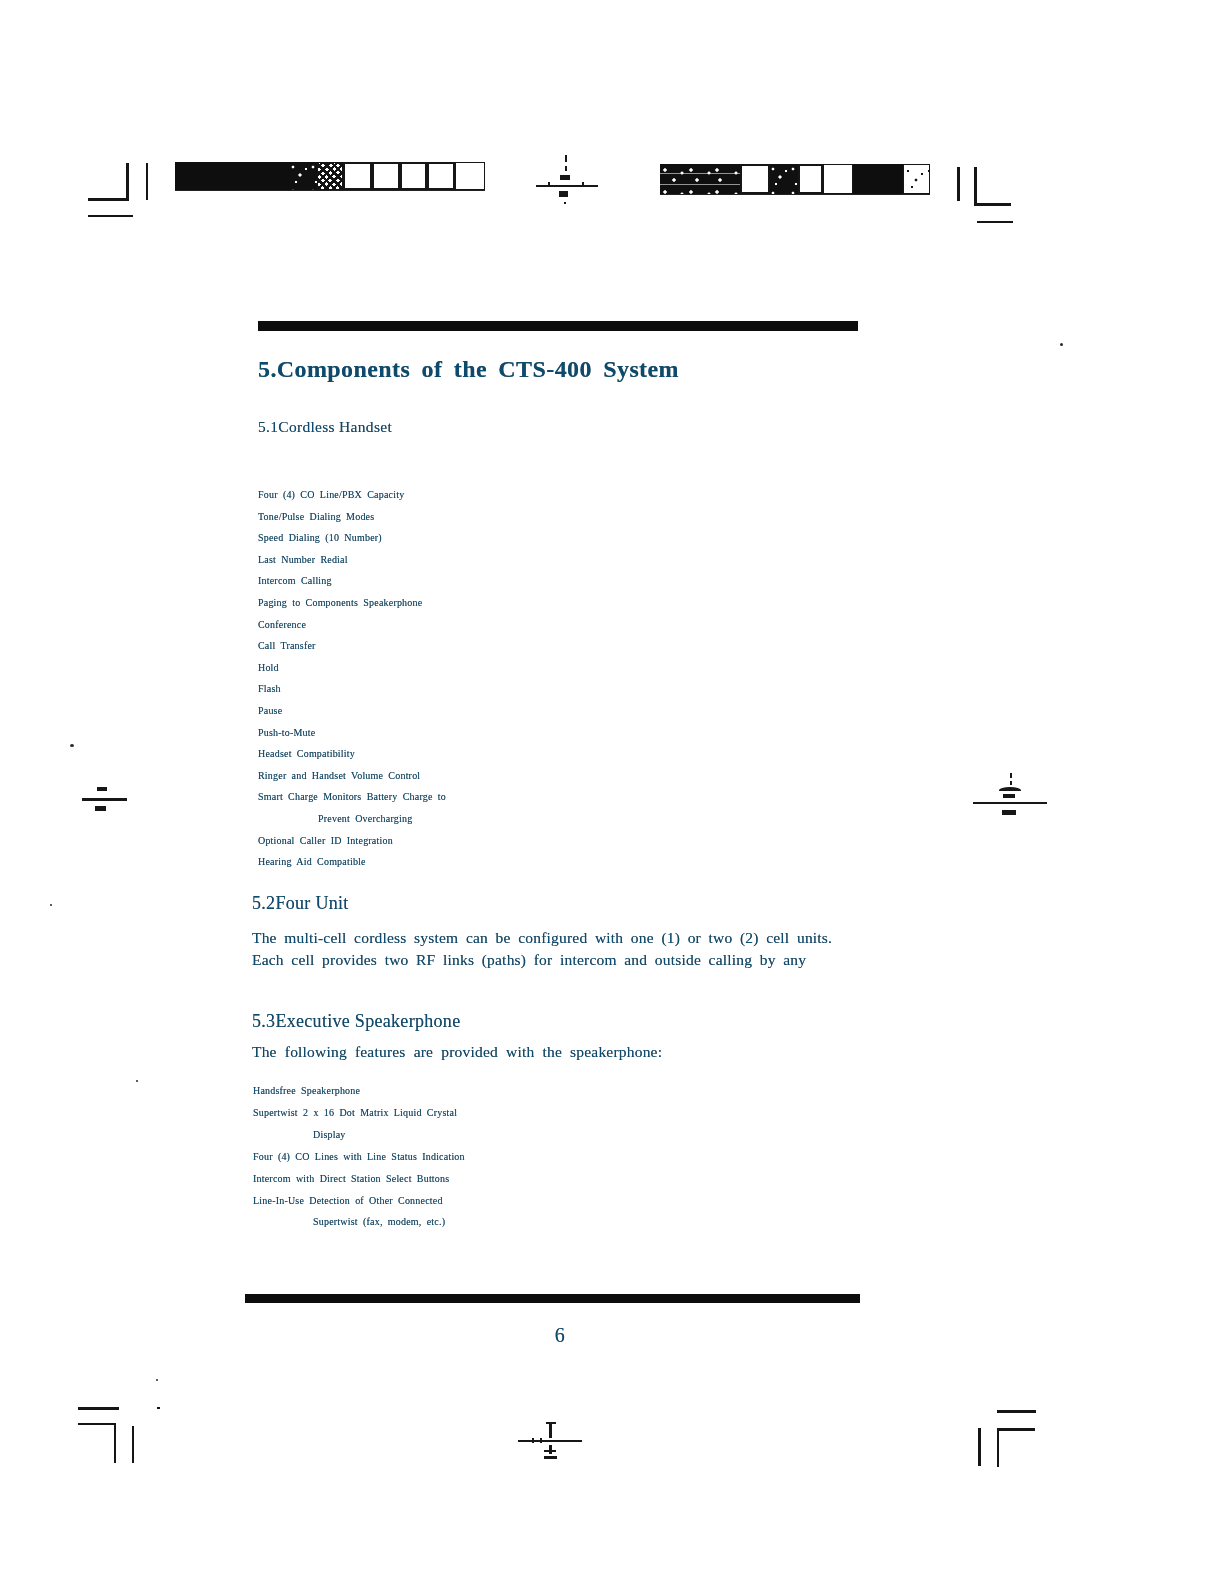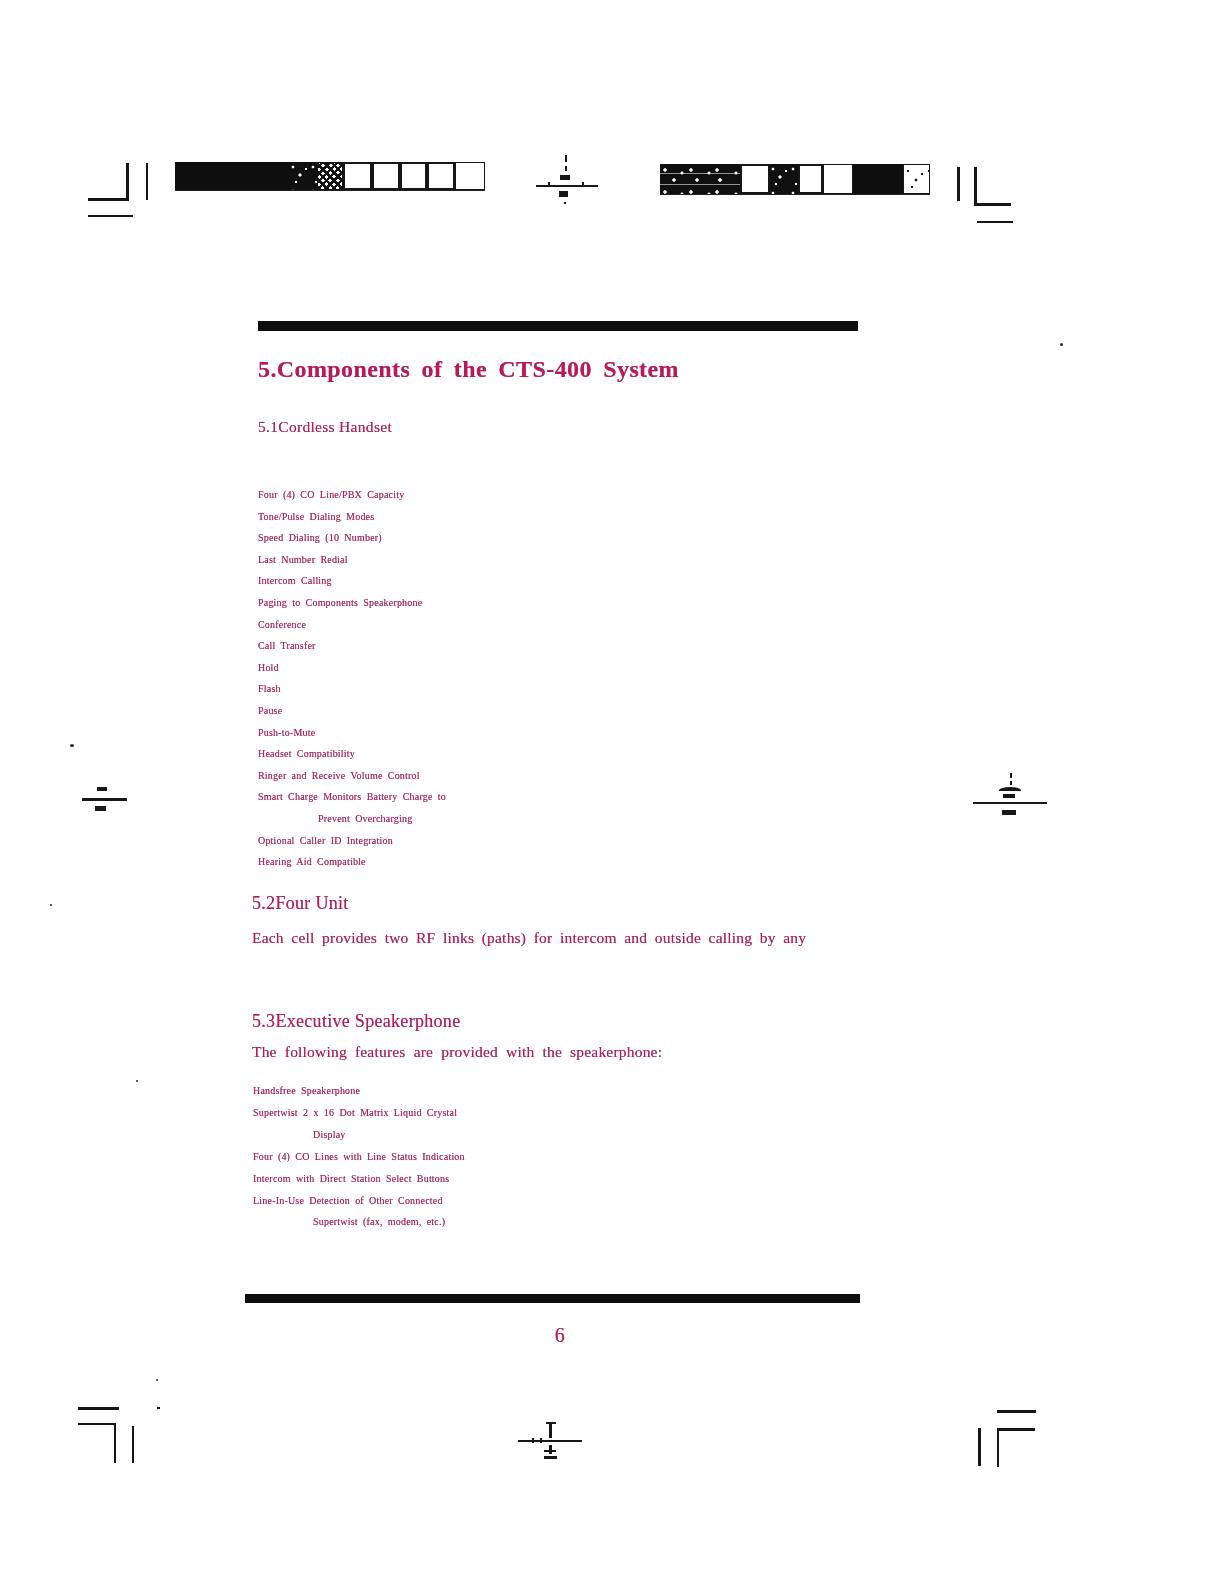--- a/index.html
+++ b/index.html
@@ -1,18 +1,18 @@
 <!DOCTYPE html>
 <html><head>
 <meta charset="utf-8">
 <style>
   html,body{margin:0;padding:0;background:#ffffff;}
   .sheet{
     position:relative;width:1224px;height:1584px;background:#fff;overflow:hidden;
-    font-family:"Liberation Serif","DejaVu Serif",serif;color:#be185d;
+    font-family:"Liberation Serif","DejaVu Serif",serif;color:#0c4a6e;
   }
   .txt{position:absolute;text-shadow:0 0 .5px rgba(10,10,10,.5);}
   .mk{position:absolute;background:#151515;}
   .speck{position:absolute;background:#2a2a2a;border-radius:50%;}
   .rule{position:absolute;background:#0d0d0d;}
 
   .doc-title{font-size:24px;font-weight:bold;letter-spacing:.4px;word-spacing:5px;white-space:nowrap;}
   .sec-head-sm{font-size:15.5px;letter-spacing:.3px;white-space:nowrap;}
   .sec-head-lg{font-size:18px;letter-spacing:.3px;white-space:nowrap;}
   .body-text{font-size:15.5px;letter-spacing:.2px;word-spacing:4px;white-space:nowrap;}
@@ -135,31 +135,32 @@
       <div class="tline">Last Number Redial</div>
       <div class="tline">Intercom Calling</div>
       <div class="tline">Paging to Components Speakerphone</div>
       <div class="tline">Conference</div>
       <div class="tline">Call Transfer</div>
       <div class="tline">Hold</div>
       <div class="tline">Flash</div>
       <div class="tline">Pause</div>
       <div class="tline">Push-to-Mute</div>
       <div class="tline">Headset Compatibility</div>
-      <div class="tline">Ringer and Receive Volume Control</div>
+      <div class="tline">Ringer and Handset Volume Control</div>
       <div class="tline">Smart Charge Monitors Battery Charge to</div>
       <div class="tline indent">Prevent Overcharging</div>
       <div class="tline">Optional Caller ID Integration</div>
       <div class="tline">Hearing Aid Compatible</div>
     </div>
 
   <div class="txt sec-head-lg" style="left:252px;top:893px">
     <span>5.2</span><span>Four Unit</span>
   </div>
   <div class="txt para" style="left:252px;top:927px">
+      <div class="tline">The multi-cell cordless system can be configured with one (1) or two (2) cell units.</div>
       <div class="tline">Each cell provides two RF links (paths) for intercom and outside calling by any</div>
     </div>
 
   <div class="txt sec-head-lg" style="left:252px;top:1011px">
     <span>5.3</span><span>Executive Speakerphone</span>
   </div>
   <div class="txt body-text" style="left:252px;top:1043px">The following features are provided with the speakerphone:</div>
   <div class="txt tlist tlist2" style="left:253px;top:1080px">
       <div class="tline">Handsfree Speakerphone</div>
       <div class="tline">Supertwist 2 x 16 Dot Matrix Liquid Crystal</div>

